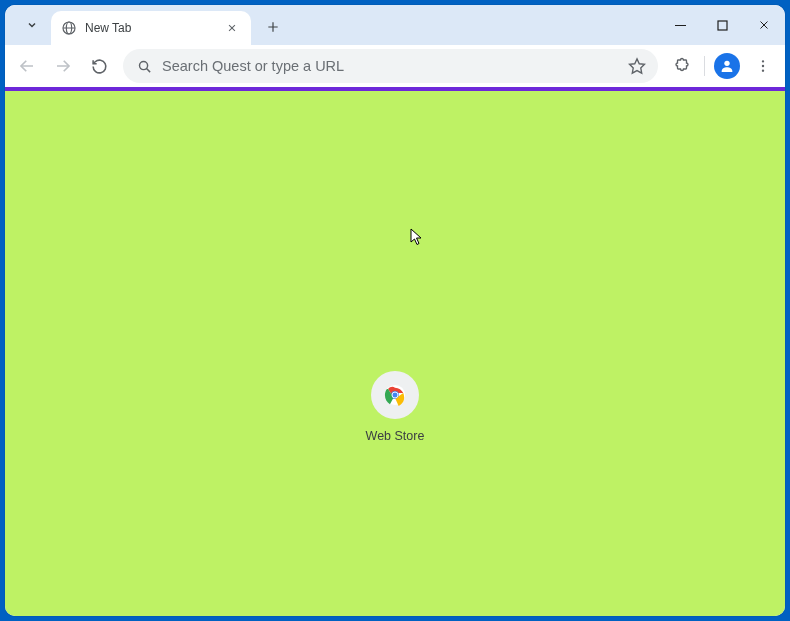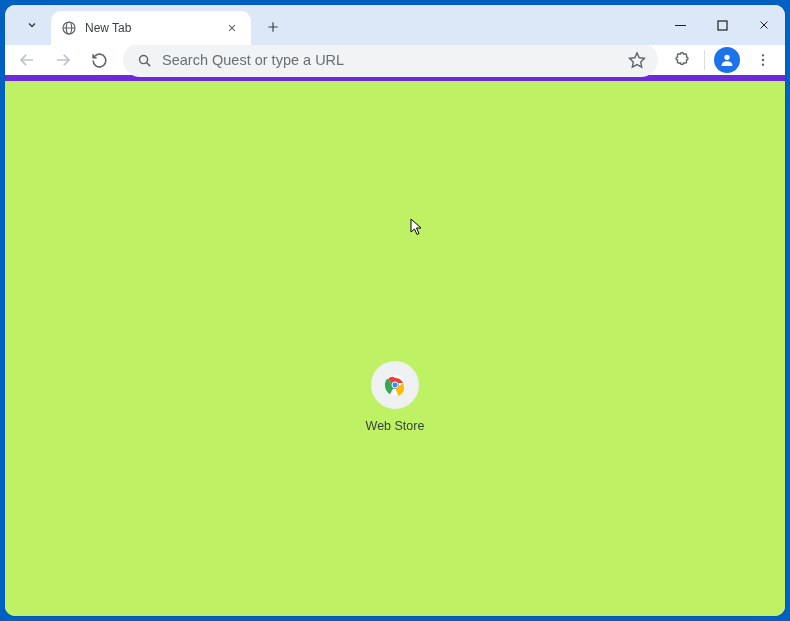--- a/index.html
+++ b/index.html
@@ -78,23 +78,23 @@
       height: 40px;
       display: flex;
       align-items: center;
     }
     .win-ctrl {
       width: 42px; height: 32px;
       display: flex; align-items: center; justify-content: center;
       cursor: pointer;
     }
     .toolbar {
-      height: 36px;
+      height: 46px;
       background: #fff;
-      border-bottom: 6px solid #6d28d9;
+      border-bottom: 4px solid #6d28d9;
       display: flex;
       align-items: center;
       padding: 0 6px;
       gap: 4px;
     }
     .nav-btn {
       width: 32px; height: 32px;
       display: flex; align-items: center; justify-content: center;
       border-radius: 50%;
       cursor: pointer;

